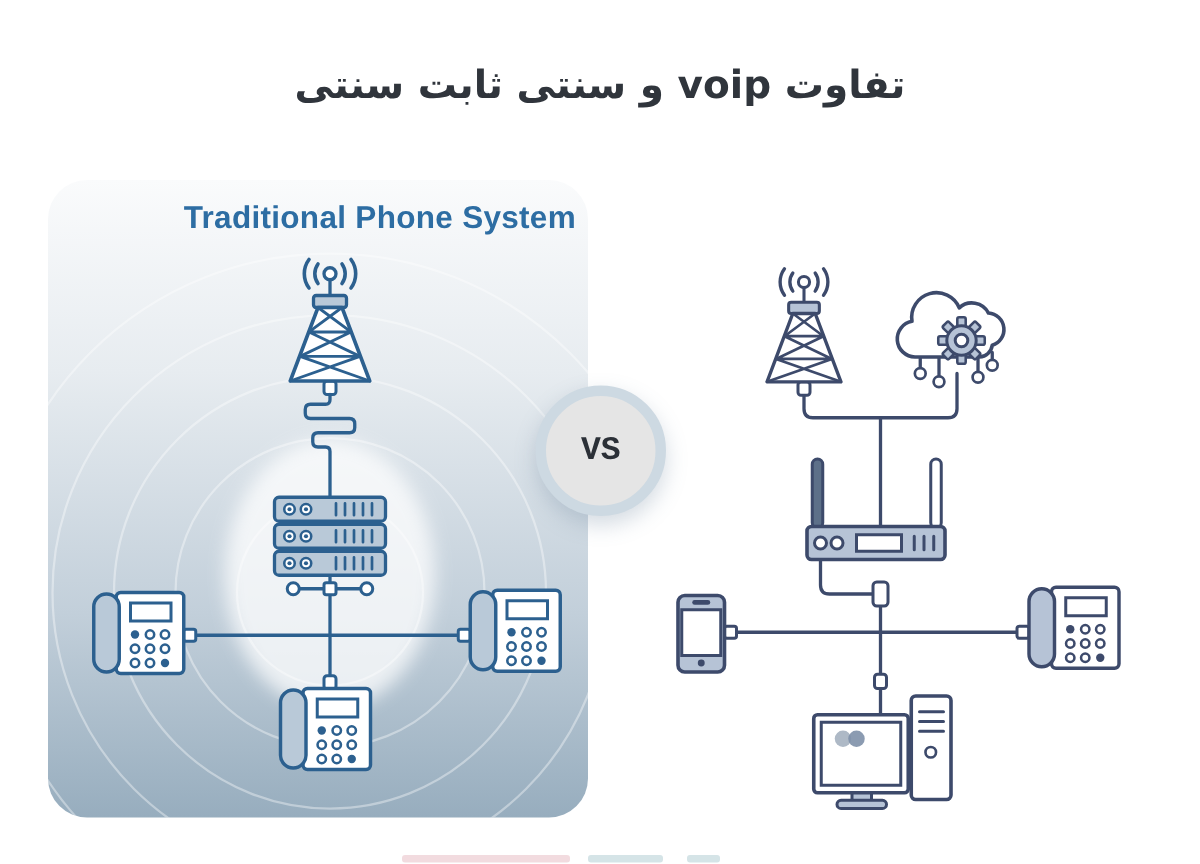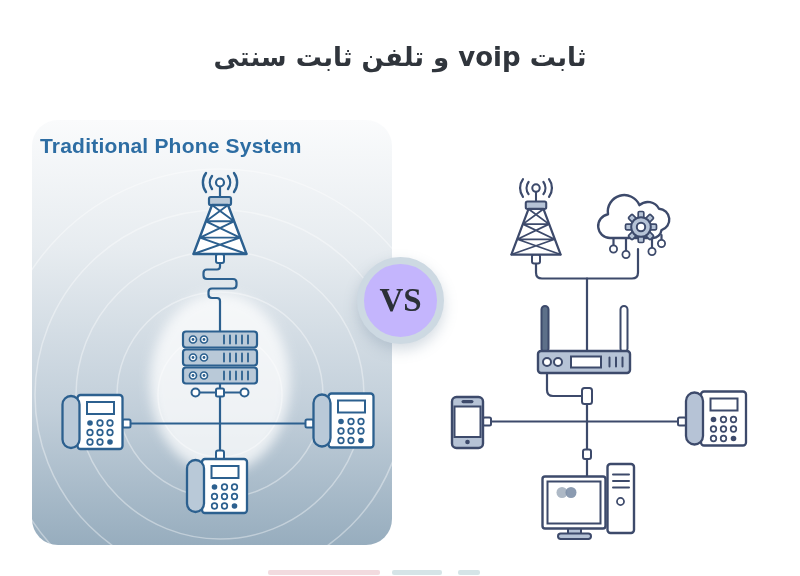--- a/index.html
+++ b/index.html
@@ -10,47 +10,47 @@
     position:absolute;top:42px;left:0;right:0;margin:0;text-align:center;
     direction:rtl;font-family:"DejaVu Sans",sans-serif;font-weight:bold;
     font-size:26px;color:#30353c;
   }
 
   .panel{position:absolute;top:120px;height:425px;border-radius:26px;}
   .panel-left{left:32px;width:360px;
     background:linear-gradient(180deg,#fafbfc 0%,#e7ecf0 30%,#c2cfda 68%,#97adbe 100%);}
   .panel-right{left:418px;width:350px;
     background:linear-gradient(180deg,#fcfdfe 0%,#eef1f7 30%,#d0d8e8 68%,#b3bed9 100%);}
-  .panel-title{margin:14px 8px 0;text-align:left;font-size:21px;font-weight:bold;letter-spacing:.2px;}
+  .panel-title{margin:14px 8px 0;text-align:right;font-size:21px;font-weight:bold;letter-spacing:.2px;}
   .panel-left .panel-title{color:#2d6da3;}
   .panel-right .panel-title{color:#333f66;}
 
   svg.diagram{position:absolute;left:0;top:0;width:800px;height:576px;}
   .ic-l{color:#2c608f;--fill:#b9c9d8;}
   .ic-r{color:#3d4a6b;--fill:#b6c3d6;}
 
   .vs-badge{
     position:absolute;left:357px;top:257px;width:87px;height:87px;border-radius:50%;
-    background:#c4b5fd;border:7px solid #cdd9e2;box-sizing:border-box;
+    background:#e5e5e5;border:7px solid #cdd9e2;box-sizing:border-box;
     display:flex;align-items:center;justify-content:center;
-    font-family:Liberation Serif, serif;font-weight:bold;font-size:33px;color:#2b3037;
+    font-family:Liberation Mono, monospace;font-weight:bold;font-size:22px;color:#2b3037;
     box-shadow:0 6px 14px rgba(100,125,150,.28);
   }
 
   .watermark{position:absolute;top:570px;height:5px;border-radius:2px;}
   .wm-1{left:268px;width:112px;background:rgba(196,92,110,.22);}
   .wm-2{left:392px;width:50px;background:rgba(92,152,162,.26);}
   .wm-3{left:458px;width:22px;background:rgba(92,152,162,.26);}
 </style>
 </head>
 <body>
 
 <div class="canvas">
 
-  <h1 class="page-title">ثابت voip و تلفن ثابت سنتی</h1>
+  <h1 class="page-title">تفاوت voip و سنتی ثابت سنتی</h1>
 
   <div class="panel panel-left">
     <h2 class="panel-title">Traditional Phone System</h2>
   </div>
 
 
   <svg class="diagram" viewBox="0 0 800 576">
     <defs>
       <filter id="soft" x="-40%" y="-40%" width="180%" height="180%">
         <feGaussianBlur stdDeviation="6"></feGaussianBlur>

